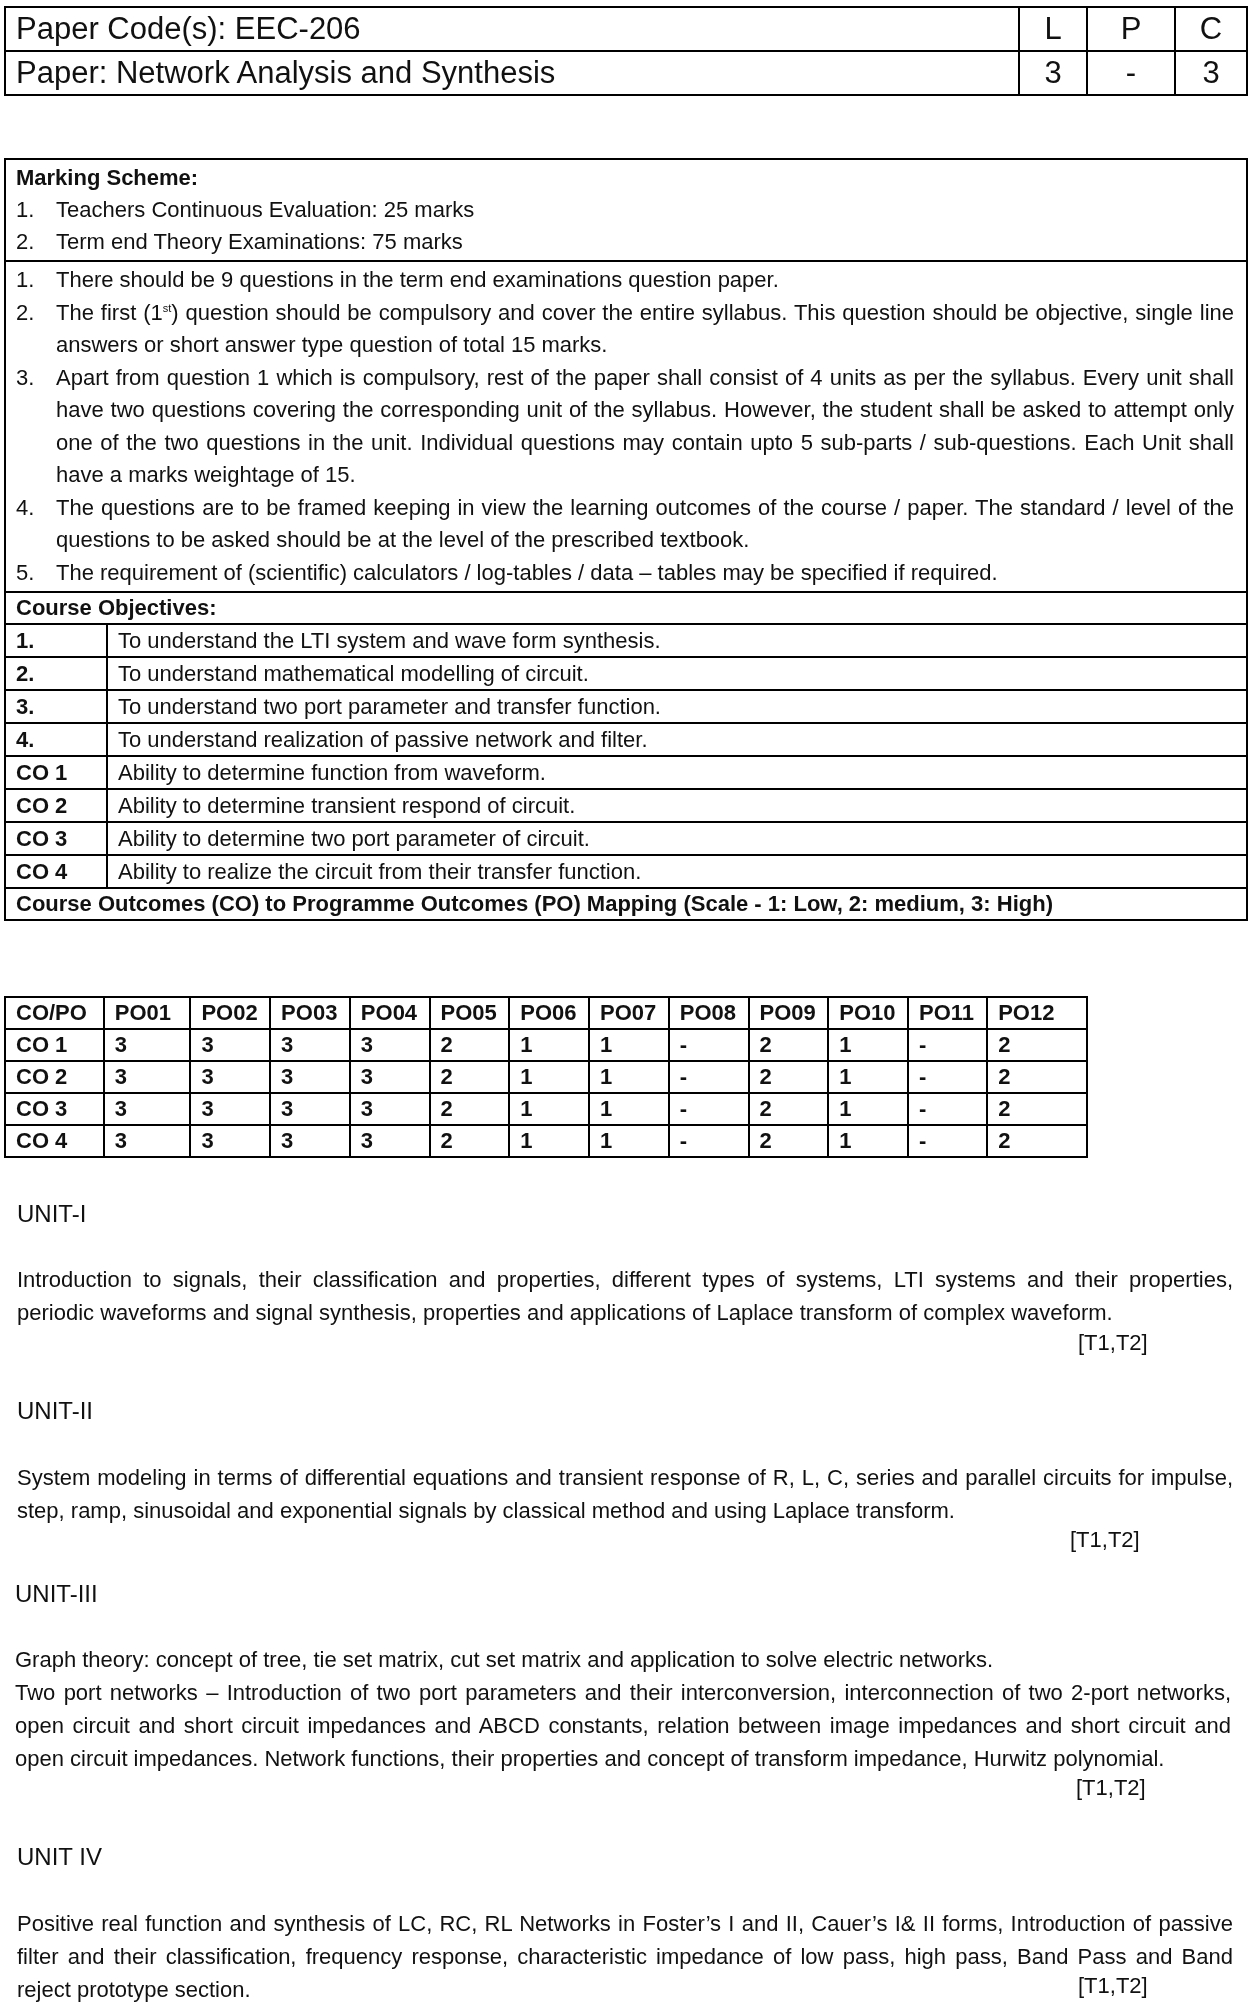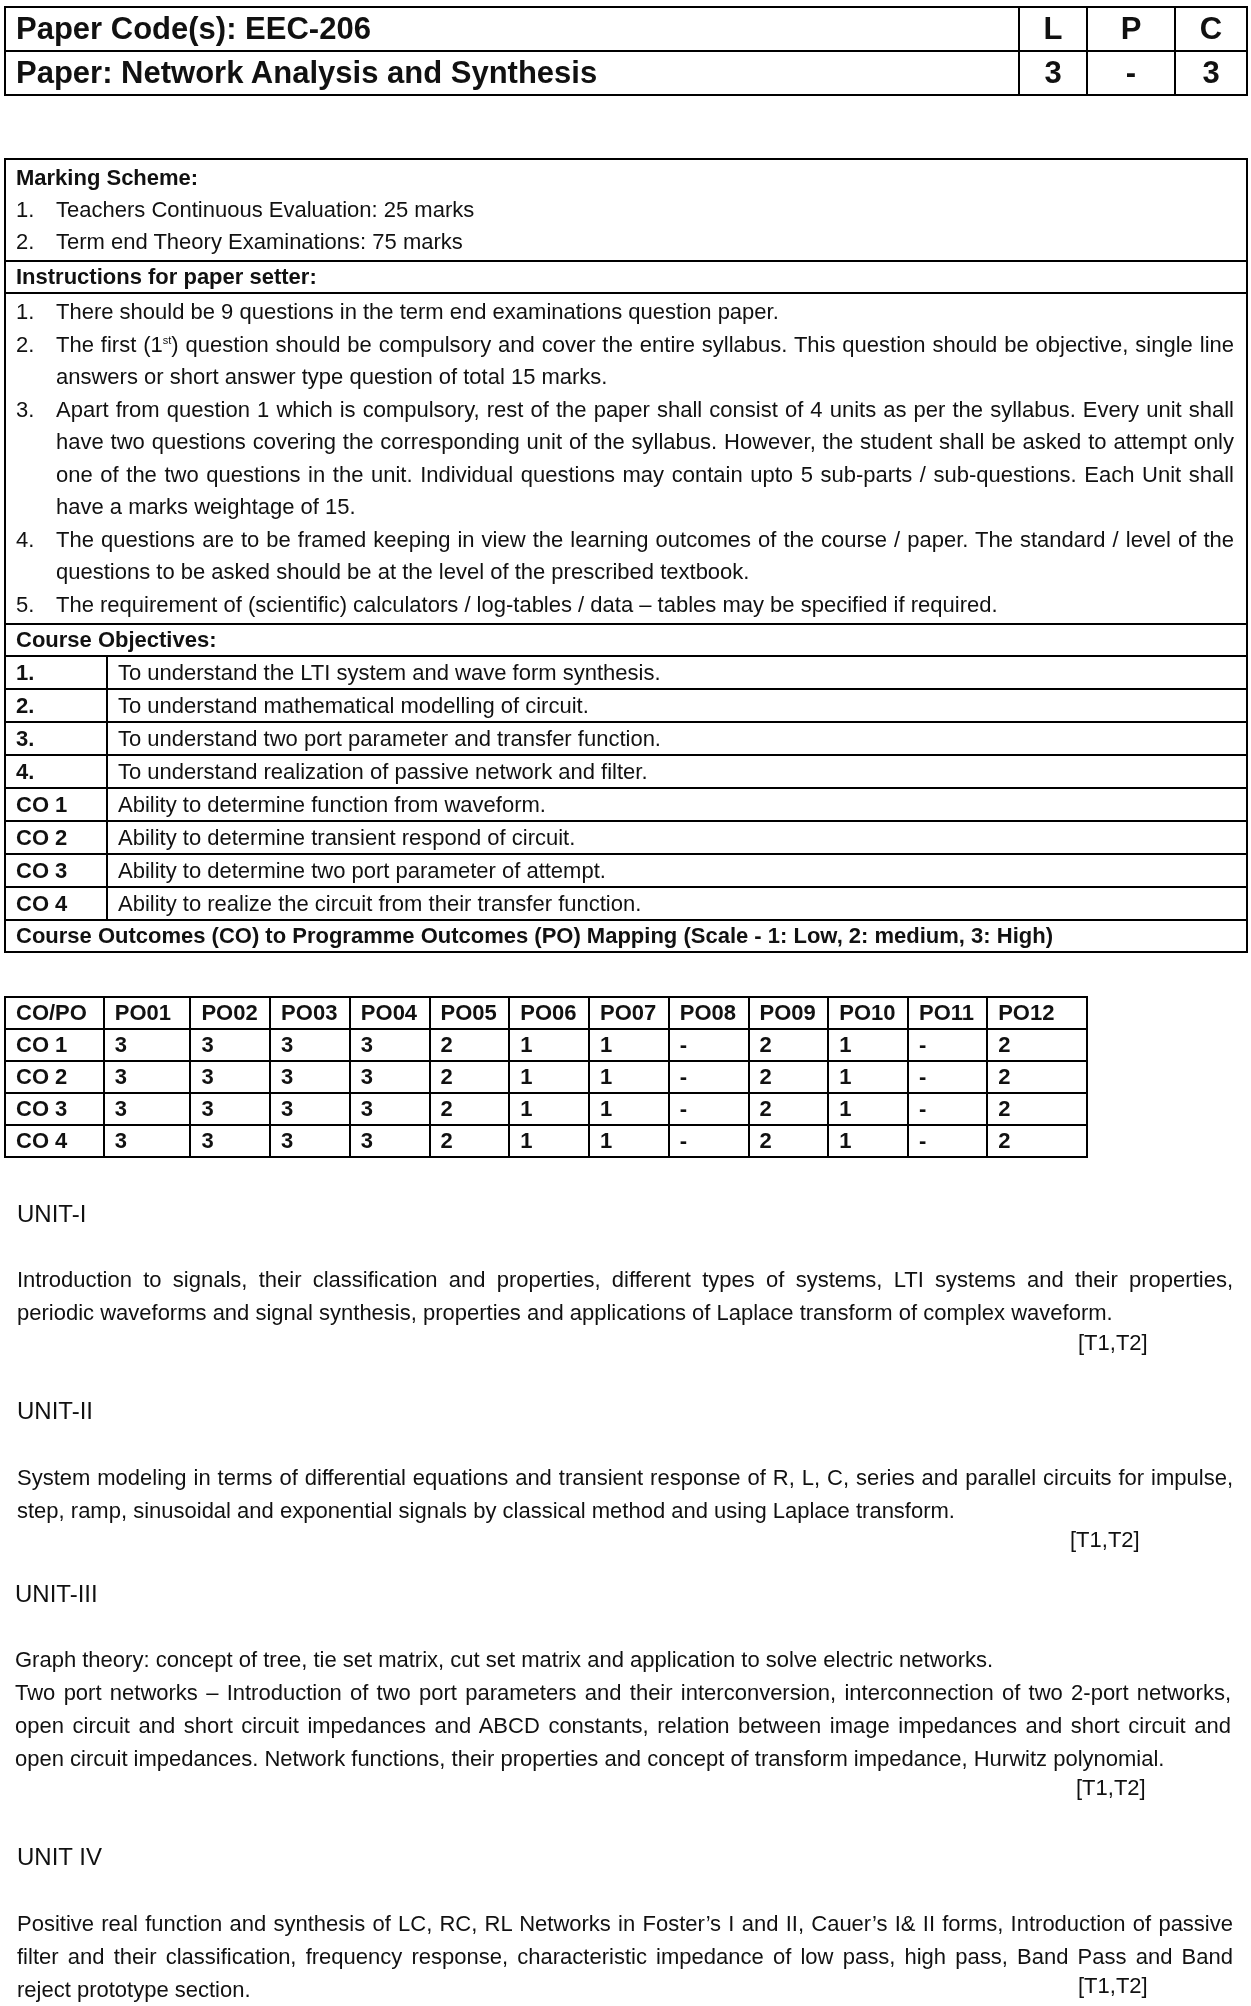--- a/index.html
+++ b/index.html
@@ -15,21 +15,21 @@
 
   
   .hdr {
     position: absolute; left: 4px; top: 6px; width: 1244px;
     border-collapse: collapse;
   }
   .hdr td {
     border: 2px solid #000;
     height: 42px;
     font-size: 31px;
-    font-weight: bold;
+    font-weight: normal;
     padding: 0 10px;
     white-space: nowrap;
     margin-top: 23px;
   }
   .hdr td.c { text-align: center; width: 70px; padding: 0; }
   .hdr td.c2 { width: 66px; }
   .hdr td.c3 { width: 86px; }
 
   
   .scheme {
@@ -105,23 +105,20 @@
         <span class="num" style="padding-left:0;">1.</span>
         <span class="txt">Teachers Continuous Evaluation: 25 marks</span>
       </div>
       <div class="ol-row" style="line-height:32px;">
         <span class="num">2.</span>
         <span class="txt">Term end Theory Examinations: 75 marks</span>
       </div>
     </td>
         </tr>
 
-    <tr>
-          <td colspan="2" class="sect">Instructions for paper setter:</td>
-        </tr>
 
     <tr>
           <td colspan="2" class="list-cell">
       <div class="ol-row tight">
         <span class="num">1.</span>
         <span class="txt">There should be 9 questions in the term end examinations question paper.</span>
       </div>
       <div class="ol-row tight">
         <span class="num">2.</span>
         <span class="txt"><span>The first (1</span><sup>st</sup><span>) question should be compulsory and cover the entire syllabus. This question should be objective, single line answers or short answer type question of total 15 marks.</span></span>
@@ -164,21 +161,21 @@
     <tr class="obj">
       <td class="k">CO 1</td>
       <td class="v">Ability to determine function from waveform.</td>
     </tr>
     <tr class="obj">
       <td class="k">CO 2</td>
       <td class="v">Ability to determine transient respond of circuit.</td>
     </tr>
     <tr class="obj">
       <td class="k">CO 3</td>
-      <td class="v">Ability to determine two port parameter of attempt.</td>
+      <td class="v">Ability to determine two port parameter of circuit.</td>
     </tr>
     <tr class="obj">
       <td class="k">CO 4</td>
       <td class="v">Ability to realize the circuit from their transfer function.</td>
     </tr>
 
     <tr>
           <td colspan="2" class="sect">Course Outcomes (CO) to Programme Outcomes (PO) Mapping (Scale - 1: Low, 2: medium, 3: High)</td>
         </tr>
   </tbody>

